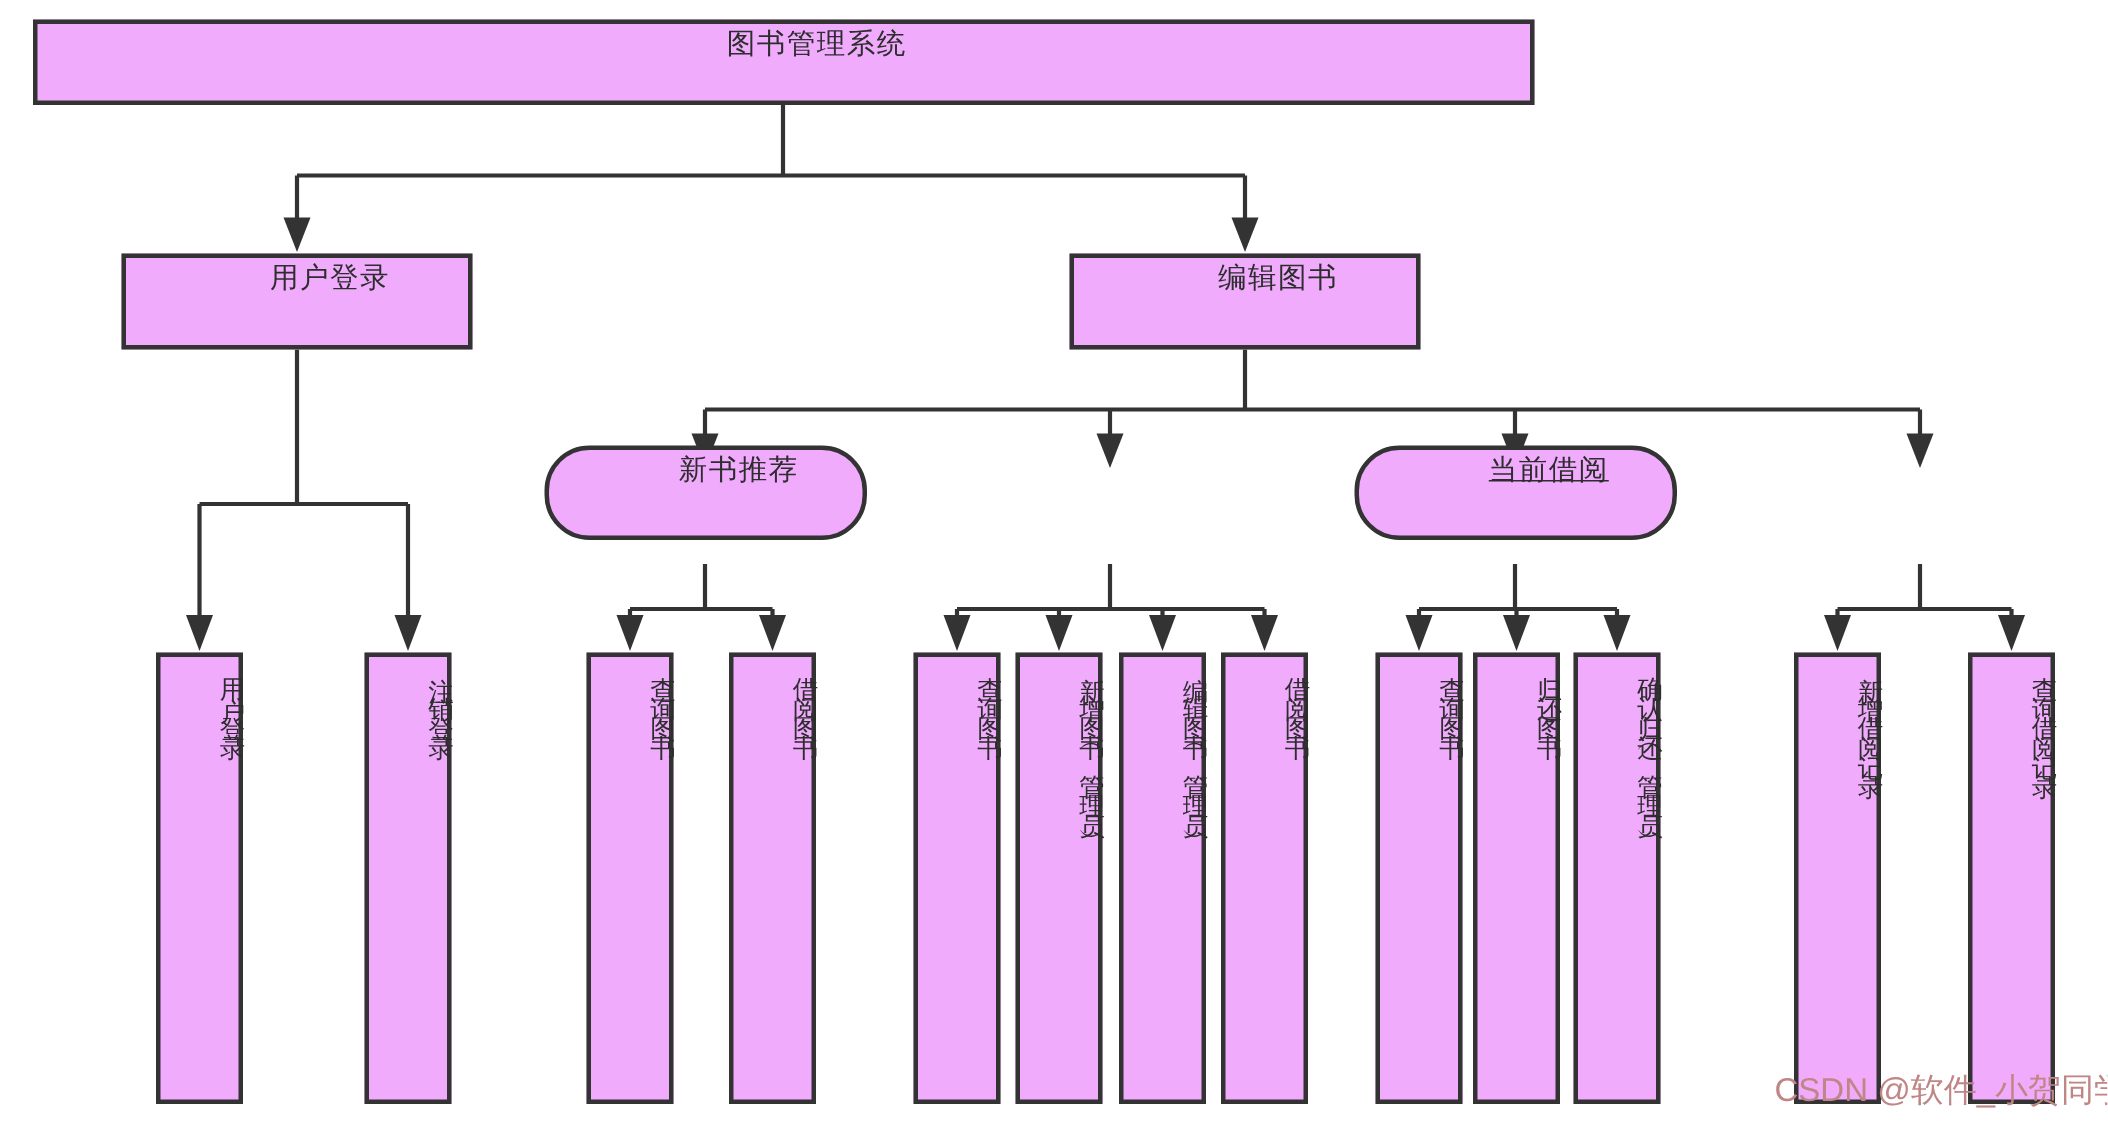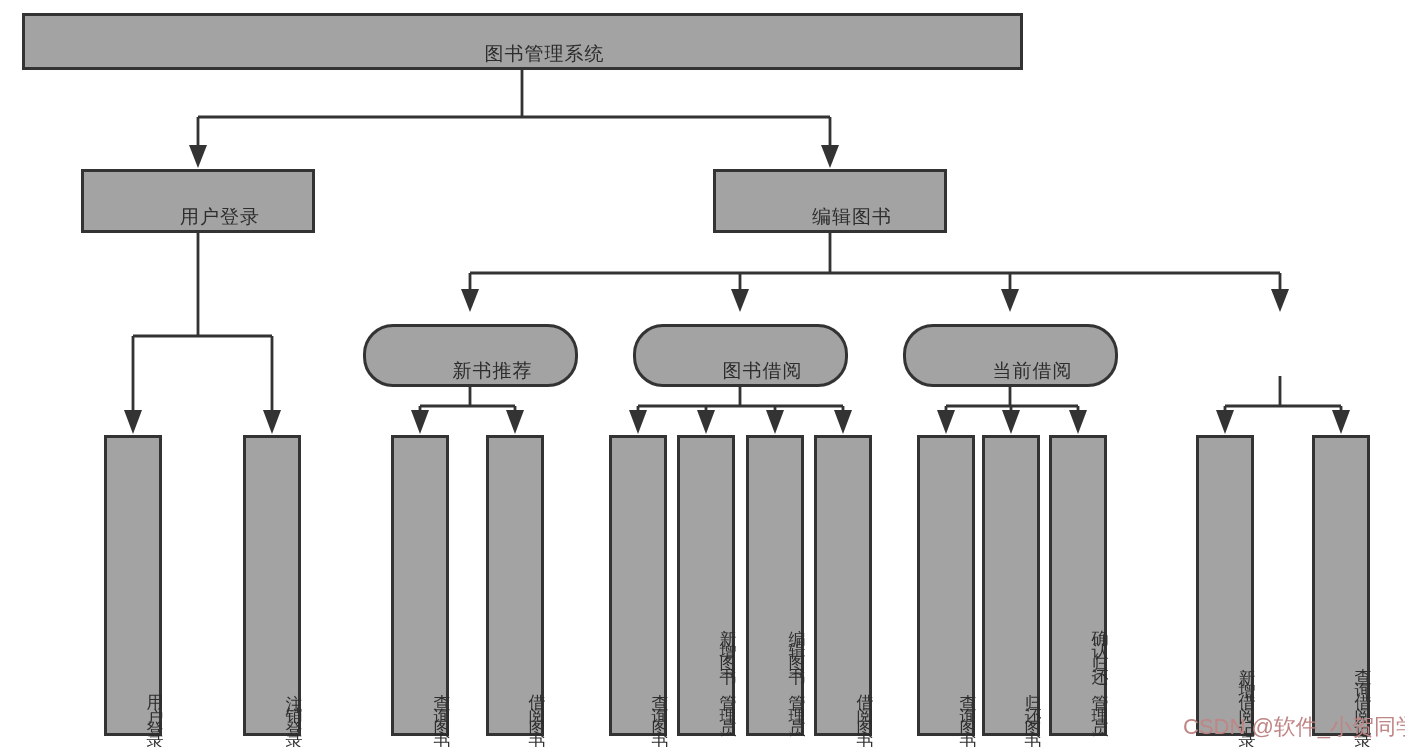--- a/index.html
+++ b/index.html
@@ -13,45 +13,45 @@
     overflow: hidden;
   }
   #connectors {
     position: absolute;
     left: 0; top: 0;
     width: 1405px; height: 747px;
   }
   .box {
     position: absolute;
     box-sizing: border-box;
-    background: #a3a3a3;
+    background: #f0abfc;
     border: 3px solid var(--line, #333333);
     display: flex;
-    align-items: flex-end;
+    align-items: flex-start;
     justify-content: center;
     text-align: center;
     padding-left: 44px;
   }
   .box.h span {
     font-size: 19px;
     letter-spacing: 1px;
     white-space: nowrap;
   }
   .box.leaf span {
     writing-mode: vertical-rl;
     text-orientation: mixed;
     font-size: 17px;
     line-height: 1;
     letter-spacing: 13px;
     white-space: nowrap;
   }
   
   .root-box  { left: 22px;  top: 13px;  width: 1001px; height: 57px; }
   .l2-box    { top: 169px; height: 64px; width: 234px; }
-  .menu-box  { top: 324px; height: 63px; width: 215px; border-radius: 30px; }
+  .menu-box  { top: 297px; height: 63px; width: 215px; border-radius: 30px; }
   .leaf      { top: 435px; height: 301px; width: 58px; }
 
   #watermark {
     position: absolute;
     left: 1183px;
     top: 712px;
     width: 222px;
     font-size: 22px;
     line-height: 1.4;
     white-space: nowrap;
@@ -103,24 +103,21 @@
   <div class="box h l2-box" style="left:81px;">
     <span>用户登录</span>
   </div>
   <div class="box h l2-box" style="left:713px;">
     <span>编辑图书</span>
   </div>
 
   <div class="box h menu-box" style="left:363px;">
     <span>新书推荐</span>
   </div>
-  <div class="box h menu-box" style="left:633px;">
-    <span>图书借阅</span>
-  </div>
-  <div class="box h menu-box" style="left:903px;">
+  <div class="box h menu-box" style="left:903px;text-decoration:underline;">
     <span>当前借阅</span>
   </div>
 
   <div class="box leaf" style="left:104px;">
     <span>用户登录</span>
   </div>
   <div class="box leaf" style="left:243px;">
     <span>注销登录</span>
   </div>
 

